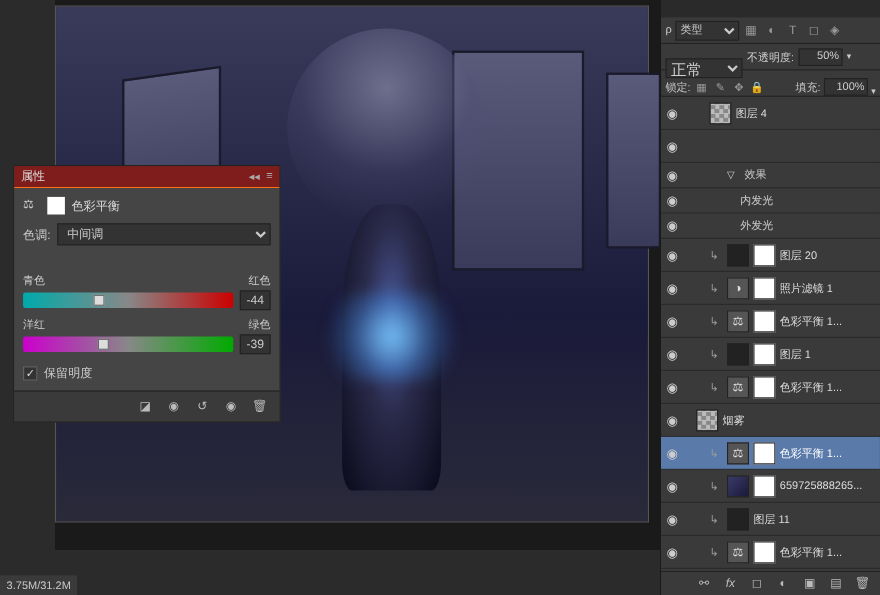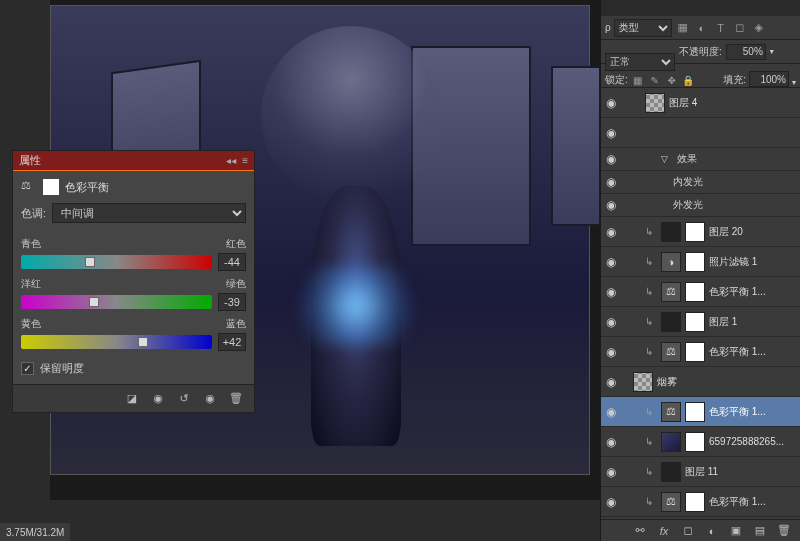--- a/index.html
+++ b/index.html
@@ -27,21 +27,21 @@
   
   
   .properties-panel { position: absolute; left: 12px; top: 150px; width: 243px; background: #3a3a3a; border: 1px solid #222; }
   .panel-header { background: #7f1d1d; height: 20px; display: flex; align-items: center; padding: 0 6px; border-bottom: 1px solid #f97316; }
   .panel-title { font-size: 11px; color: #ddd; flex: 1; }
   .panel-icons-right { display: flex; gap: 6px; font-size: 10px; color: #aaa; }
   .prop-body { padding: 8px; background: #454545; }
   .prop-icon-row { display: flex; align-items: center; gap: 6px; margin-bottom: 8px; }
   .prop-icon { width: 16px; height: 16px; display: inline-block; }
   .prop-label { color: #ddd; }
-  .tone-row { display: flex; align-items: center; gap: 6px; margin-bottom: 14px; }
+  .tone-row { display: flex; align-items: center; gap: 6px; margin-bottom: 25px; }
   .tone-select { flex: 1; background: #333; border: 1px solid #222; color: #ccc; height: 20px; font-size: 11px; padding: 0 4px; }
   .slider-group { margin-bottom: 6px; }
   .slider-labels { display: flex; justify-content: space-between; font-size: 10px; margin-bottom: 2px; }
   .slider-row { display: flex; align-items: center; gap: 6px; }
   .slider-track { flex: 1; height: 14px; position: relative; border-radius: 2px; }
   .cb-track-1 { background: linear-gradient(90deg, #00aaaa, #888, #cc0000); }
   .cb-track-2 { background: linear-gradient(90deg, #cc00cc, #888, #00aa00); }
   .cb-track-3 { background: linear-gradient(90deg, #cccc00, #888, #0000cc); }
   .slider-thumb { position: absolute; top: 2px; width: 10px; height: 10px; background: #ddd; border: 1px solid #666; transform: translateX(-50%); }
   .slider-value { width: 28px; background: #333; border: 1px solid #222; color: #ccc; text-align: center; height: 18px; font-size: 11px; }
@@ -50,21 +50,21 @@
   .panel-footer { height: 28px; background: #3a3a3a; border-top: 1px solid #222; display: flex; justify-content: flex-end; align-items: center; gap: 10px; padding: 0 10px; }
   .footer-icon { width: 16px; height: 16px; display: flex; align-items: center; justify-content: center; color: #bbb; cursor: pointer; }
   
   
   .layers-panel { position: absolute; right: 0; top: 0; width: 200px; height: 541px; background: #3a3a3a; border-left: 1px solid #1a1a1a; display: flex; flex-direction: column; }
   .layers-top-bar { height: 16px; background: #2a2a2a; display: flex; align-items: center; padding: 0 6px; gap: 4px; }
   .layers-filter-row { height: 24px; display: flex; align-items: center; padding: 0 4px; gap: 3px; border-bottom: 1px solid #222; background: #3a3a3a; }
   .filter-select { background: #333; border: 1px solid #222; color: #ccc; height: 18px; font-size: 10px; width: 58px; }
   .filter-icon { width: 16px; height: 16px; display: flex; align-items: center; justify-content: center; color: #999; font-size: 11px; cursor: pointer; }
   .layers-blend-row { height: 24px; display: flex; align-items: center; padding: 0 4px; gap: 4px; border-bottom: 1px solid #222; }
-  .blend-select { background: #333; border: 1px solid #222; color: #ccc; height: 18px; font-size: 10px; width: 70px; margin-top: 20px; }
+  .blend-select { background: #333; border: 1px solid #222; color: #ccc; height: 18px; font-size: 14px; width: 70px; margin-top: 20px; }
   .opacity-label { font-size: 10px; color: #ccc; }
   .opacity-input { width: 40px; background: #333; border: 1px solid #222; color: #ccc; height: 16px; font-size: 10px; text-align: right; padding-right: 2px; }
   .layers-lock-row { height: 24px; display: flex; align-items: flex-end; padding: 0 4px; gap: 3px; border-bottom: 1px solid #222; }
   .lock-label { font-size: 10px; }
   .lock-icon { width: 14px; height: 14px; display: flex; align-items: center; justify-content: center; color: #999; font-size: 10px; }
   
   .layers-list { flex: 1; overflow-y: auto; background: #3a3a3a; }
   .layer-row { display: flex; align-items: center; min-height: 30px; border-bottom: 1px solid #2a2a2a; padding: 2px 0; }
   .layer-row.selected { background: #5a7aaa; color: #fff; }
   .vis-col { width: 24px; display: flex; align-items: center; justify-content: center; }
@@ -142,32 +142,20 @@
       <span>洋红</span>
       <span>绿色</span>
     </div>
     <div class="slider-row">
       <div class="slider-track cb-track-2">
         <div class="slider-thumb" style="left:38%"></div>
       </div>
       <input class="slider-value" value="-39" style="">
     </div>
         </div>
-        <div class="slider-group">
-    <div class="slider-labels">
-      <span>黄色</span>
-      <span>蓝色</span>
-    </div>
-    <div class="slider-row">
-      <div class="slider-track cb-track-3">
-        <div class="slider-thumb" style="left:64%"></div>
-      </div>
-      <input class="slider-value" value="+42" style="">
-    </div>
-        </div>
       </div>
     <div class="checkbox-row">
       <span class="checkbox">✓</span>
       <span>保留明度</span>
     </div>
   </div>
   <div class="panel-footer">
     <span class="footer-icon">◪</span>
     <span class="footer-icon">◉</span>
     <span class="footer-icon">↺</span>

